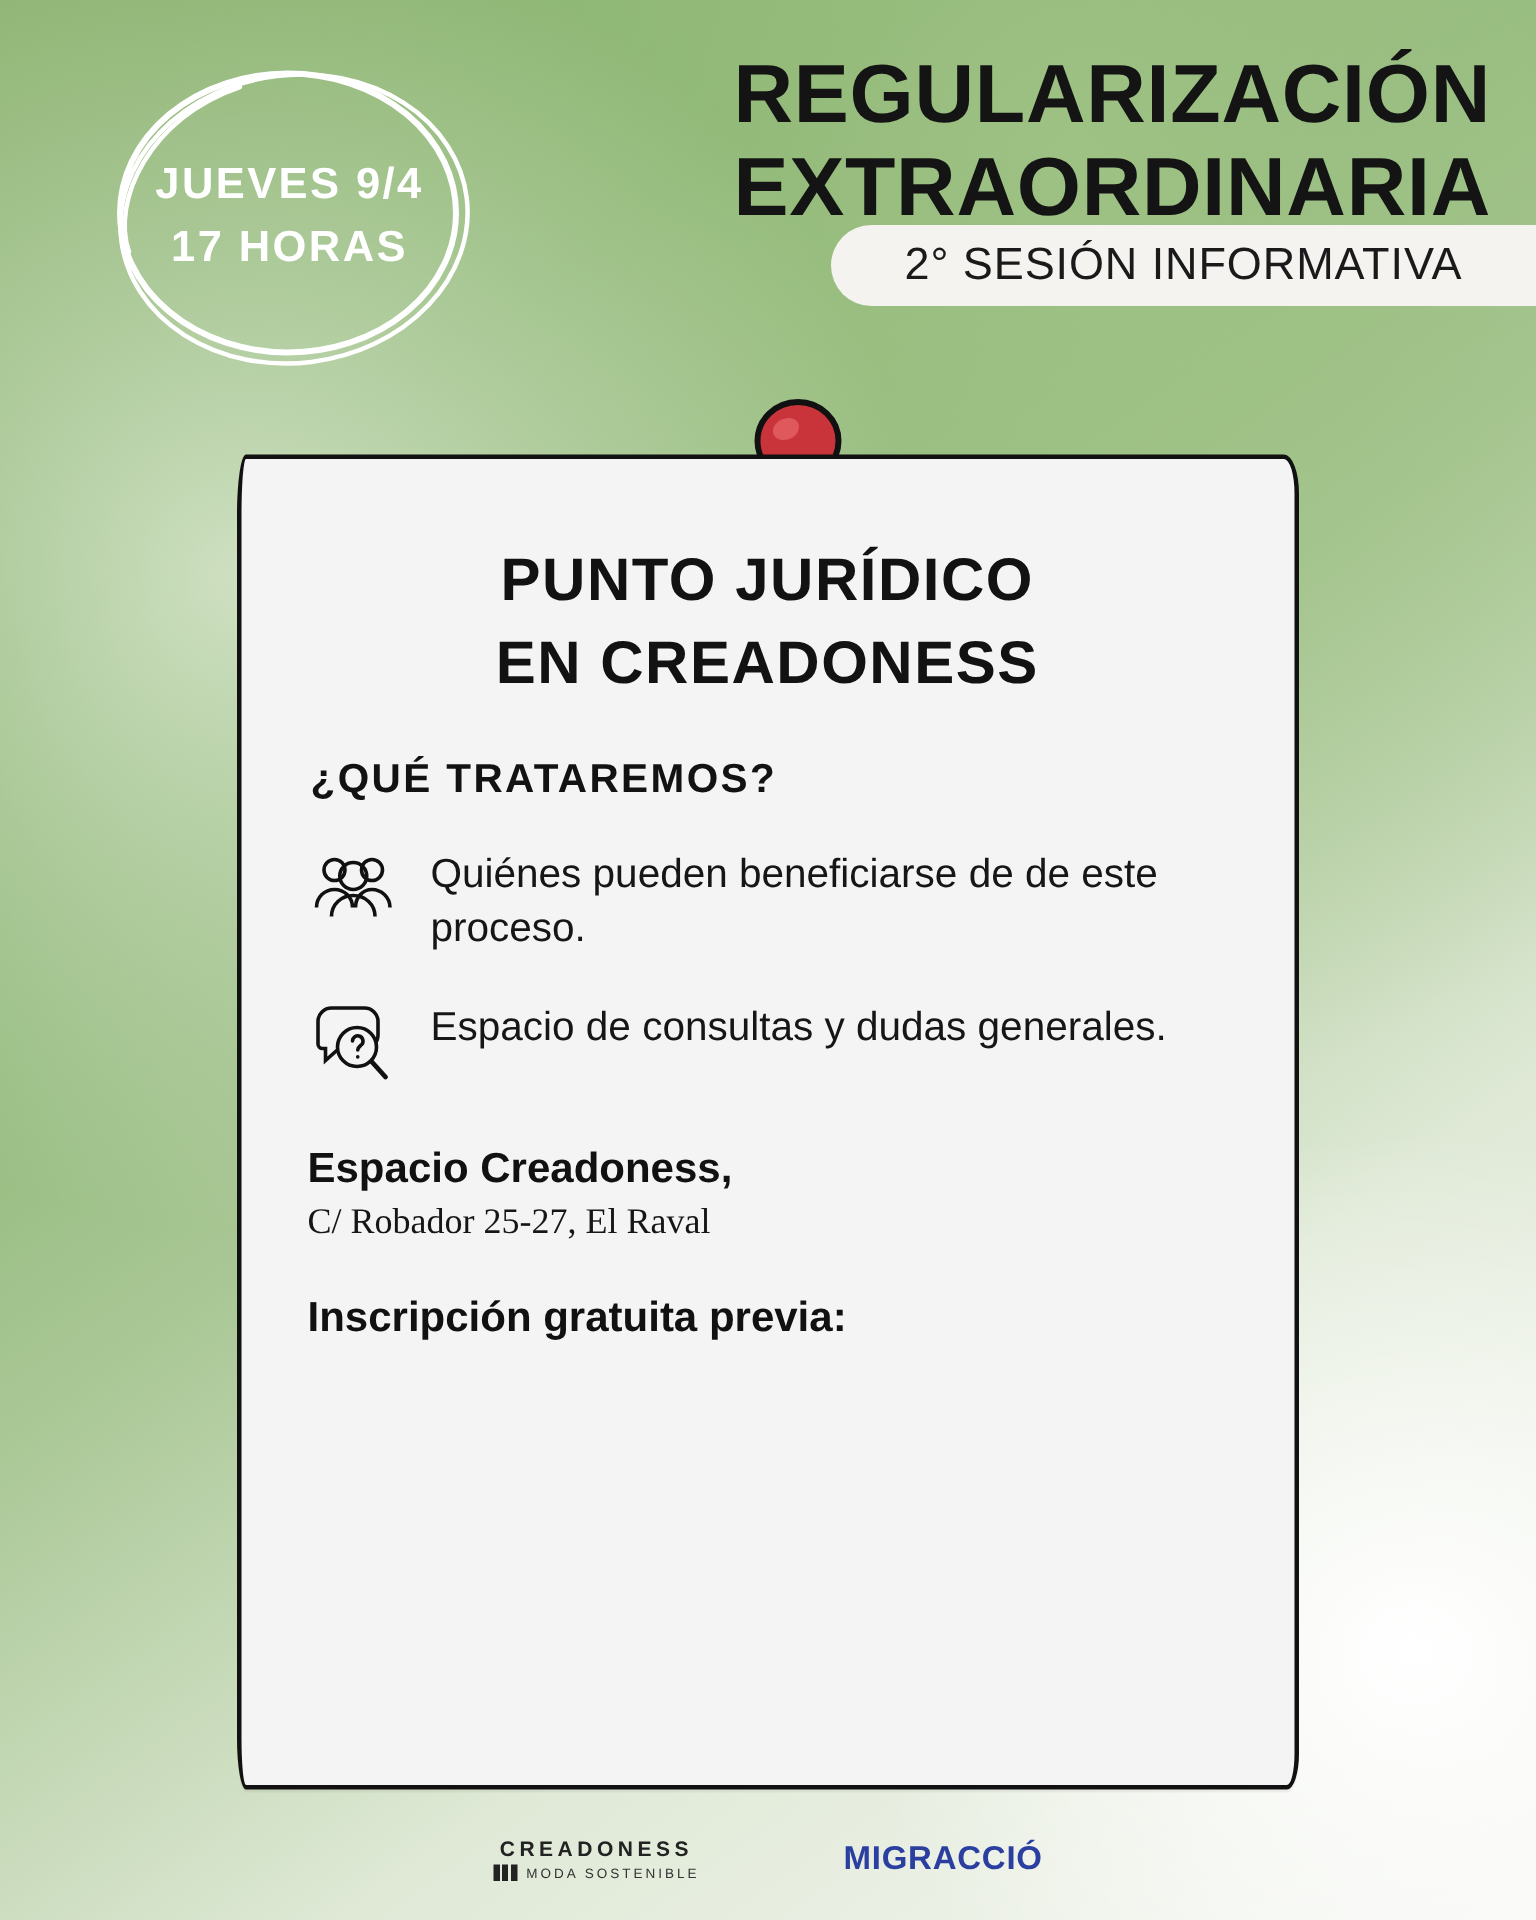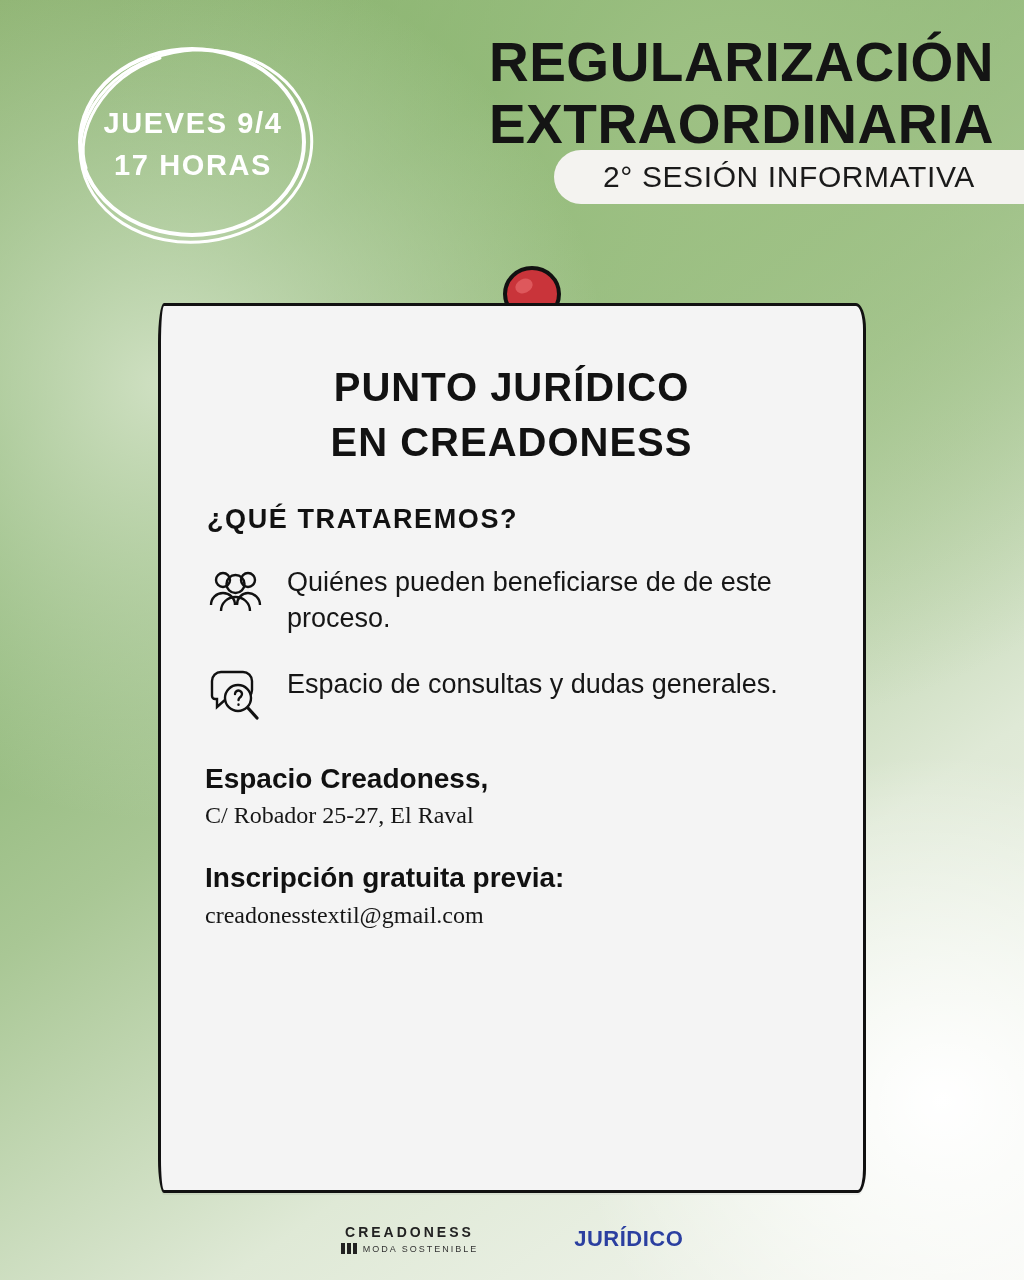--- a/index.html
+++ b/index.html
@@ -208,32 +208,31 @@
       </div>
     </div>
 
     <div class="block">
       <div class="b-strong">Espacio Creadoness,</div>
       <div class="b-normal">C/ Robador 25-27, El Raval</div>
     </div>
 
     <div class="block">
       <div class="b-strong">Inscripción gratuita previa:</div>
-      <div class="b-normal">creadonesstextil@gmail.com</div>
     </div>
   </div>
 
   <div class="footer">
 
     <div class="logo logo-creadoness">
       <div class="l1">CREADONESS</div>
       <div class="l2row">
         <span class="mark"></span>
         <span class="l2">MODA SOSTENIBLE</span>
       </div>
     </div>
 
     <div class="logo logo-migraccio">
-      <div class="m">JURÍDICO</div>
+      <div class="m">MIGRACCIÓ</div>
     </div>
 
   </div>
 </div>
 
 </body></html>

